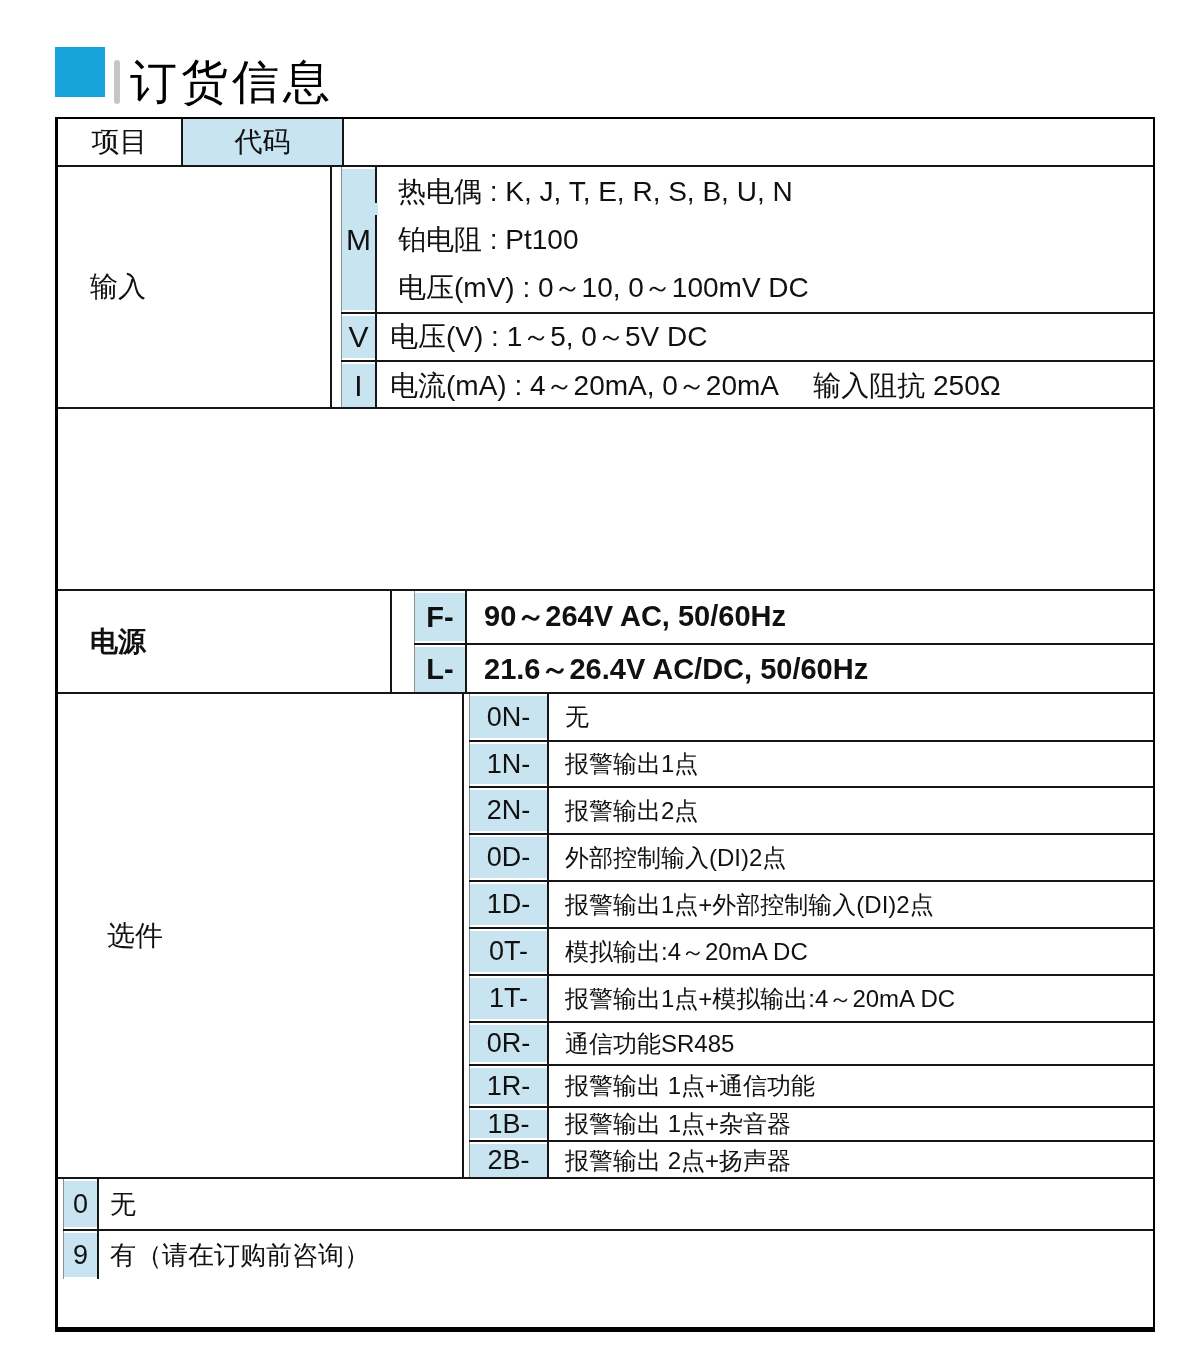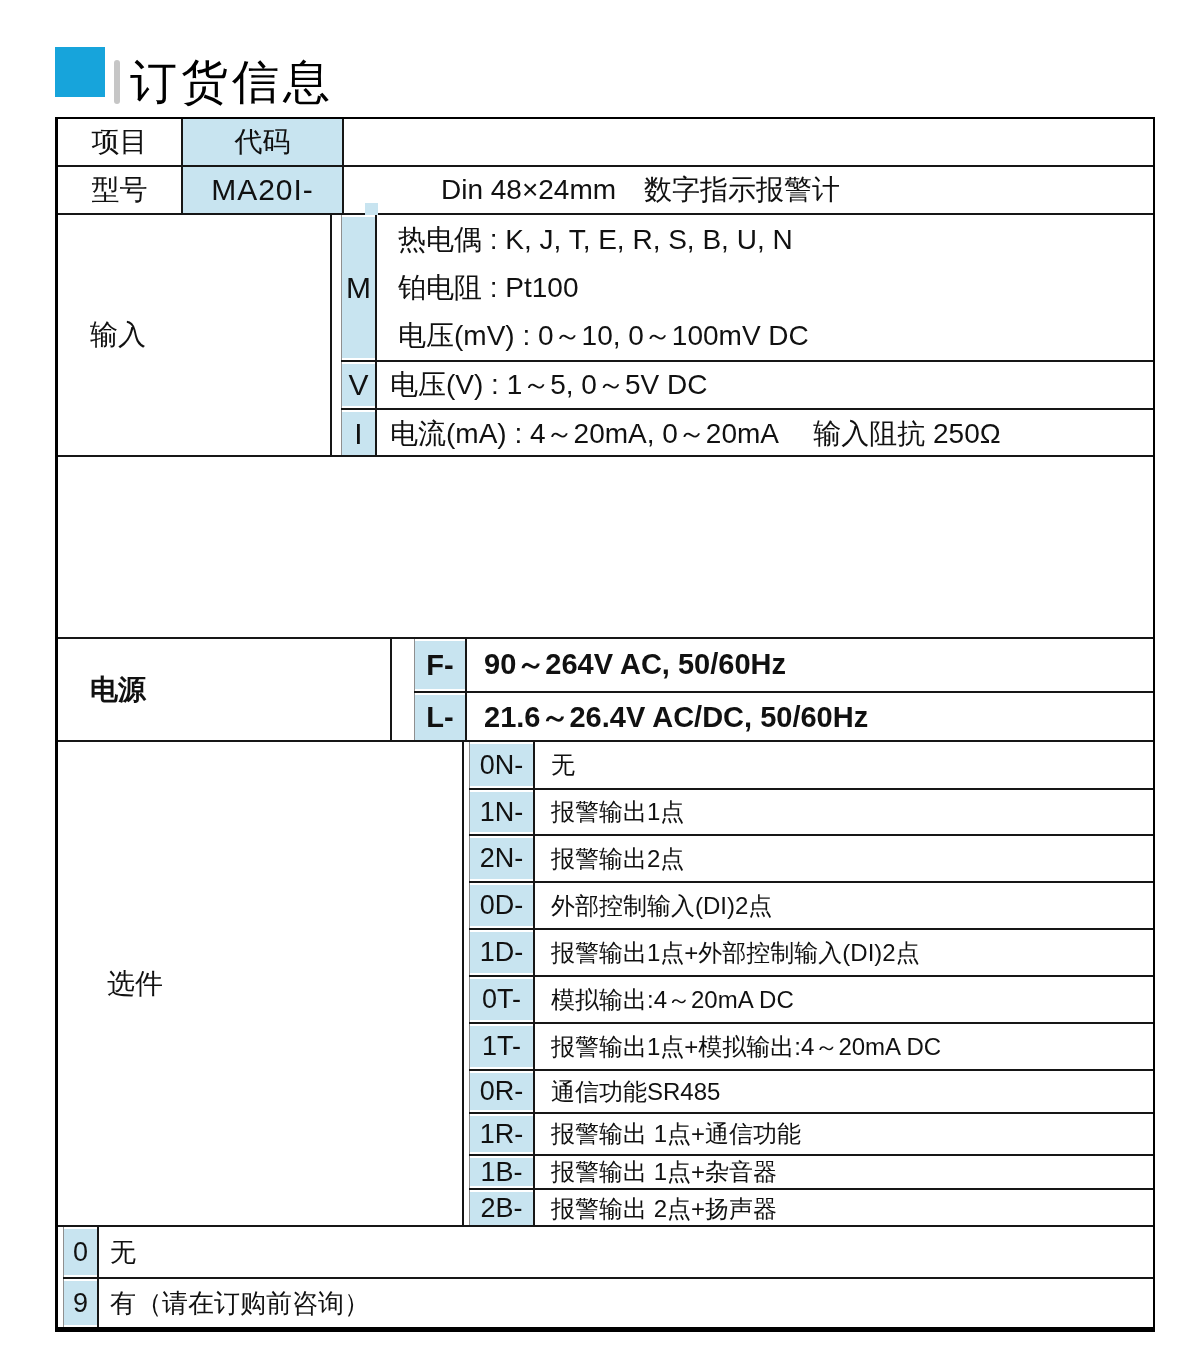--- a/index.html
+++ b/index.html
@@ -63,21 +63,21 @@
   
   .sec-power{height:103px;font-weight:bold;}
   .sec-power .label-cell{width:334px;padding-left:32px;}
   .sec-power .gutter{width:22px;}
   .sec-power .code{width:53px;font-size:29px;}
   .sec-power .spec{font-size:29px;padding-left:10px;margin-left:7px;}
   
   .sec-options{height:485px;}
   .sec-options .label-cell{width:406px;padding-left:49px;}
   .sec-options .gutter{width:5px;}
-  .sec-options .code{width:66px;font-size:27px;}
+  .sec-options .code{width:80px;font-size:27px;}
   .sec-options .spec{font-size:24px;padding-left:16px;}
   
   .sec-special{height:102px;}
   .sec-special .label-cell{width:490px;padding-left:28px;font-size:27px;}
   .sec-special .gutter{width:5px;}
   .sec-special .code{width:36px;font-size:27px;}
   .sec-special .spec{font-size:26px;padding-left:11px;}
   .nowrap{white-space:nowrap;}
 </style>
 </head>
@@ -87,25 +87,20 @@
 <div class="title-artifact"></div>
 <h1 class="page-title">订货信息</h1>
 
 <div class="otable">
 
   <div class="t-row header-row">
     <div class="c-item">项目</div>
     <div class="c-code blue">代码</div>
   </div>
 
-  <div class="t-row model-row bt">
-    <div class="c-item">型号</div>
-    <div class="c-code blue model-code">MA20I-</div>
-    <div class="c-spec model-spec nowrap">Din 48×24mm　数字指示报警计</div>
-  </div>
 
   <div class="stub"></div>
 
   <div class="sec sec-input bt">
     <div class="label-cell">输入</div>
     <div class="gutter"></div>
     <div class="rows">
       <div class="srow" style="height:145px">
         <div class="code">M</div>
         <div class="spec multi">

